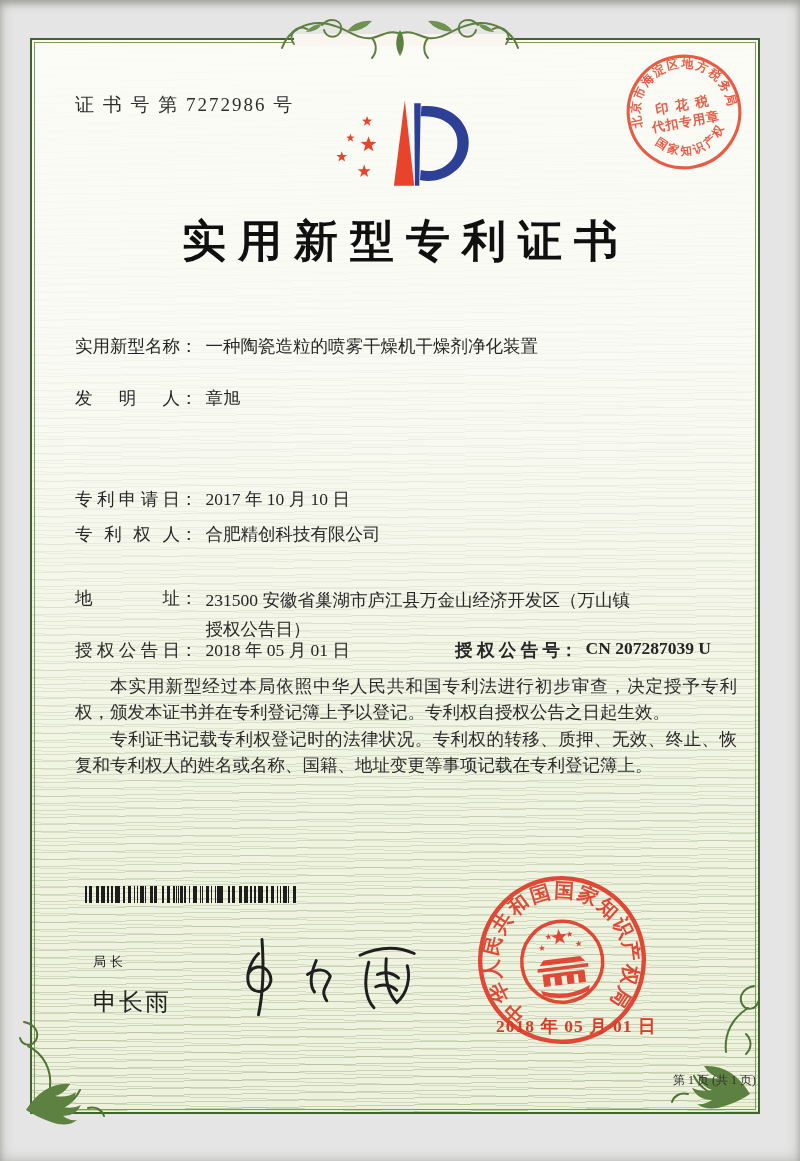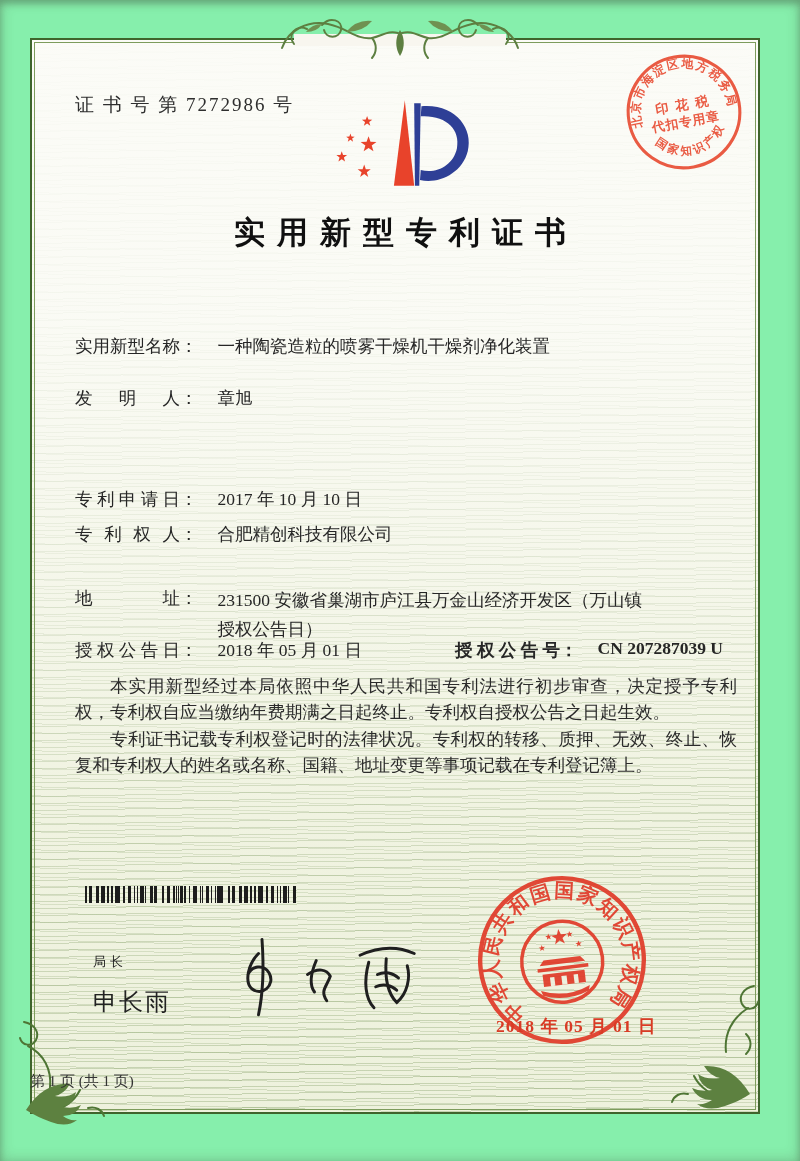--- a/index.html
+++ b/index.html
@@ -1,50 +1,50 @@
 <!DOCTYPE html>
 <html><head>
 <meta charset="utf-8">
 <style>
   html,body{margin:0;padding:0;}
   body{font-family:"Liberation Serif","DejaVu Serif",serif;}
-  .scan{position:relative;width:800px;height:1161px;background:#86efac;overflow:hidden;
+  .scan{position:relative;width:800px;height:1161px;background:#e5e5e5;overflow:hidden;
         box-shadow:inset 0 0 14px rgba(70,70,55,.28), inset 0 4px 6px rgba(40,40,30,.25);}
   .frame{position:absolute;left:30px;top:38px;width:726px;height:1072px;
          border:2px solid #3f642c;
          background-color:#edf1dc;
          background-image:
            linear-gradient(180deg, rgba(252,252,248,.96) 0%, rgba(252,252,248,.88) 26%,
              rgba(250,250,243,.62) 50%, rgba(248,248,238,.28) 72%, rgba(246,247,234,.05) 100%),
            repeating-linear-gradient(179deg, rgba(124,153,94,.38) 0 1px, rgba(0,0,0,0) 1px 7px),
            repeating-linear-gradient(181.5deg, rgba(124,153,94,.28) 0 1px, rgba(0,0,0,0) 1px 9px);}
   .frame-inner{position:absolute;inset:2px;border:1px solid #7d9c5c;pointer-events:none;}
   .abs{position:absolute;}
   .certno{left:75px;top:92px;font-size:19px;color:#2e2e2e;letter-spacing:2px;}
   .logo{left:333px;top:96px;}
-  .title{left:0;top:212px;width:800px;text-align:center;font-size:31px;font-weight:bold;
+  .title{left:0;top:212px;width:800px;text-align:center;font-size:44px;font-weight:bold;
          color:#101010;letter-spacing:12px;padding-left:12px;box-sizing:border-box;}
   .fieldrow{left:75px;font-size:17.5px;color:#262626;white-space:nowrap;}
   .flabel{display:inline-block;width:105px;text-align:justify;text-align-last:justify;
           vertical-align:top;}
   .colon{display:inline-block;vertical-align:top;}
-  .fvalue{display:inline-block;margin-left:20px;vertical-align:top;white-space:normal;}
+  .fvalue{display:inline-block;margin-left:8px;vertical-align:top;white-space:normal;}
   .addrval{width:525px;line-height:29px;}
   .grant2{left:455px;font-weight:bold;}
   .bodytext{left:75px;top:674px;width:662px;font-size:17.5px;line-height:25.5px;
             color:#2b2b2b;text-align:justify;}
   .bodytext p{margin:0 0 2px 0;text-indent:2em;}
   .barcode{left:85px;top:886px;width:212px;height:17px;
     background-image:
       repeating-linear-gradient(90deg,#1d1d1d 0 2px,rgba(0,0,0,0) 2px 5px,#1d1d1d 5px 6px,rgba(0,0,0,0) 6px 11px),
       repeating-linear-gradient(90deg,#1d1d1d 0 1px,rgba(0,0,0,0) 1px 4px,#1d1d1d 4px 7px,rgba(0,0,0,0) 7px 13px);}
   .sigtitle{left:93px;top:953px;font-size:13px;color:#222;letter-spacing:4px;}
   .signame{left:93px;top:986px;font-size:24px;color:#222;letter-spacing:2px;}
   .sealdate{left:496px;top:1014px;font-size:17.5px;color:#d93b25;letter-spacing:1px;font-weight:bold;}
-  .footer{left:30px;top:1072px;width:726px;text-align:left;font-size:15px;color:#333;}
+  .footer{left:30px;top:1072px;width:726px;text-align:right;font-size:12px;color:#333;}
   .seal-tax{left:622px;top:50px;transform:rotate(-10deg);}
   .seal-office{left:474px;top:872px;transform:rotate(-7deg);}
   .sigsvg{left:213px;top:934px;}
   .orn-top{left:276px;top:8px;}
   .orn-bl{left:18px;top:1016px;}
   .orn-br{left:662px;top:982px;}
 </style>
 </head>
 <body>
 
@@ -125,21 +125,21 @@
     <span class="flabel">地址</span><span class="colon">：</span><span class="fvalue addrval"><span>231500 安徽省巢湖市庐江县万金山经济开发区（万山镇</span><br><span>授权公告日）</span></span>
   </div>
   <div class="abs fieldrow" style="top:638px">
     <span class="flabel">授权公告日</span><span class="colon">：</span><span class="fvalue">2018 年 05 月 01 日</span>
   </div>
   <div class="abs fieldrow grant2" style="top:638px">
     <span class="flabel">授权公告号</span><span class="colon">：</span><span class="fvalue">CN 207287039 U</span>
   </div>
 
   <div class="abs bodytext">
-    <p>本实用新型经过本局依照中华人民共和国专利法进行初步审查，决定授予专利权，专利权自应当缴纳年费期满之日起终止。专利权自授权公告之日起生效。</p>
+    <p>本实用新型经过本局依照中华人民共和国专利法进行初步审查，决定授予专利权，颁发本证书并在专利登记簿上予以登记。专利权自授权公告之日起生效。</p>
     <p>专利证书记载专利权登记时的法律状况。专利权的转移、质押、无效、终止、恢复和专利权人的姓名或名称、国籍、地址变更等事项记载在专利登记簿上。</p>
   </div>
 
   <div class="abs barcode"></div>
 
   <div class="abs sigtitle">局长</div>
   <div class="abs signame">申长雨</div>
 
   <svg class="abs sigsvg" width="210" height="88" viewBox="0 0 240 100">
     <g stroke="#1f1f1f" fill="none" stroke-width="3.4" stroke-linecap="round">

